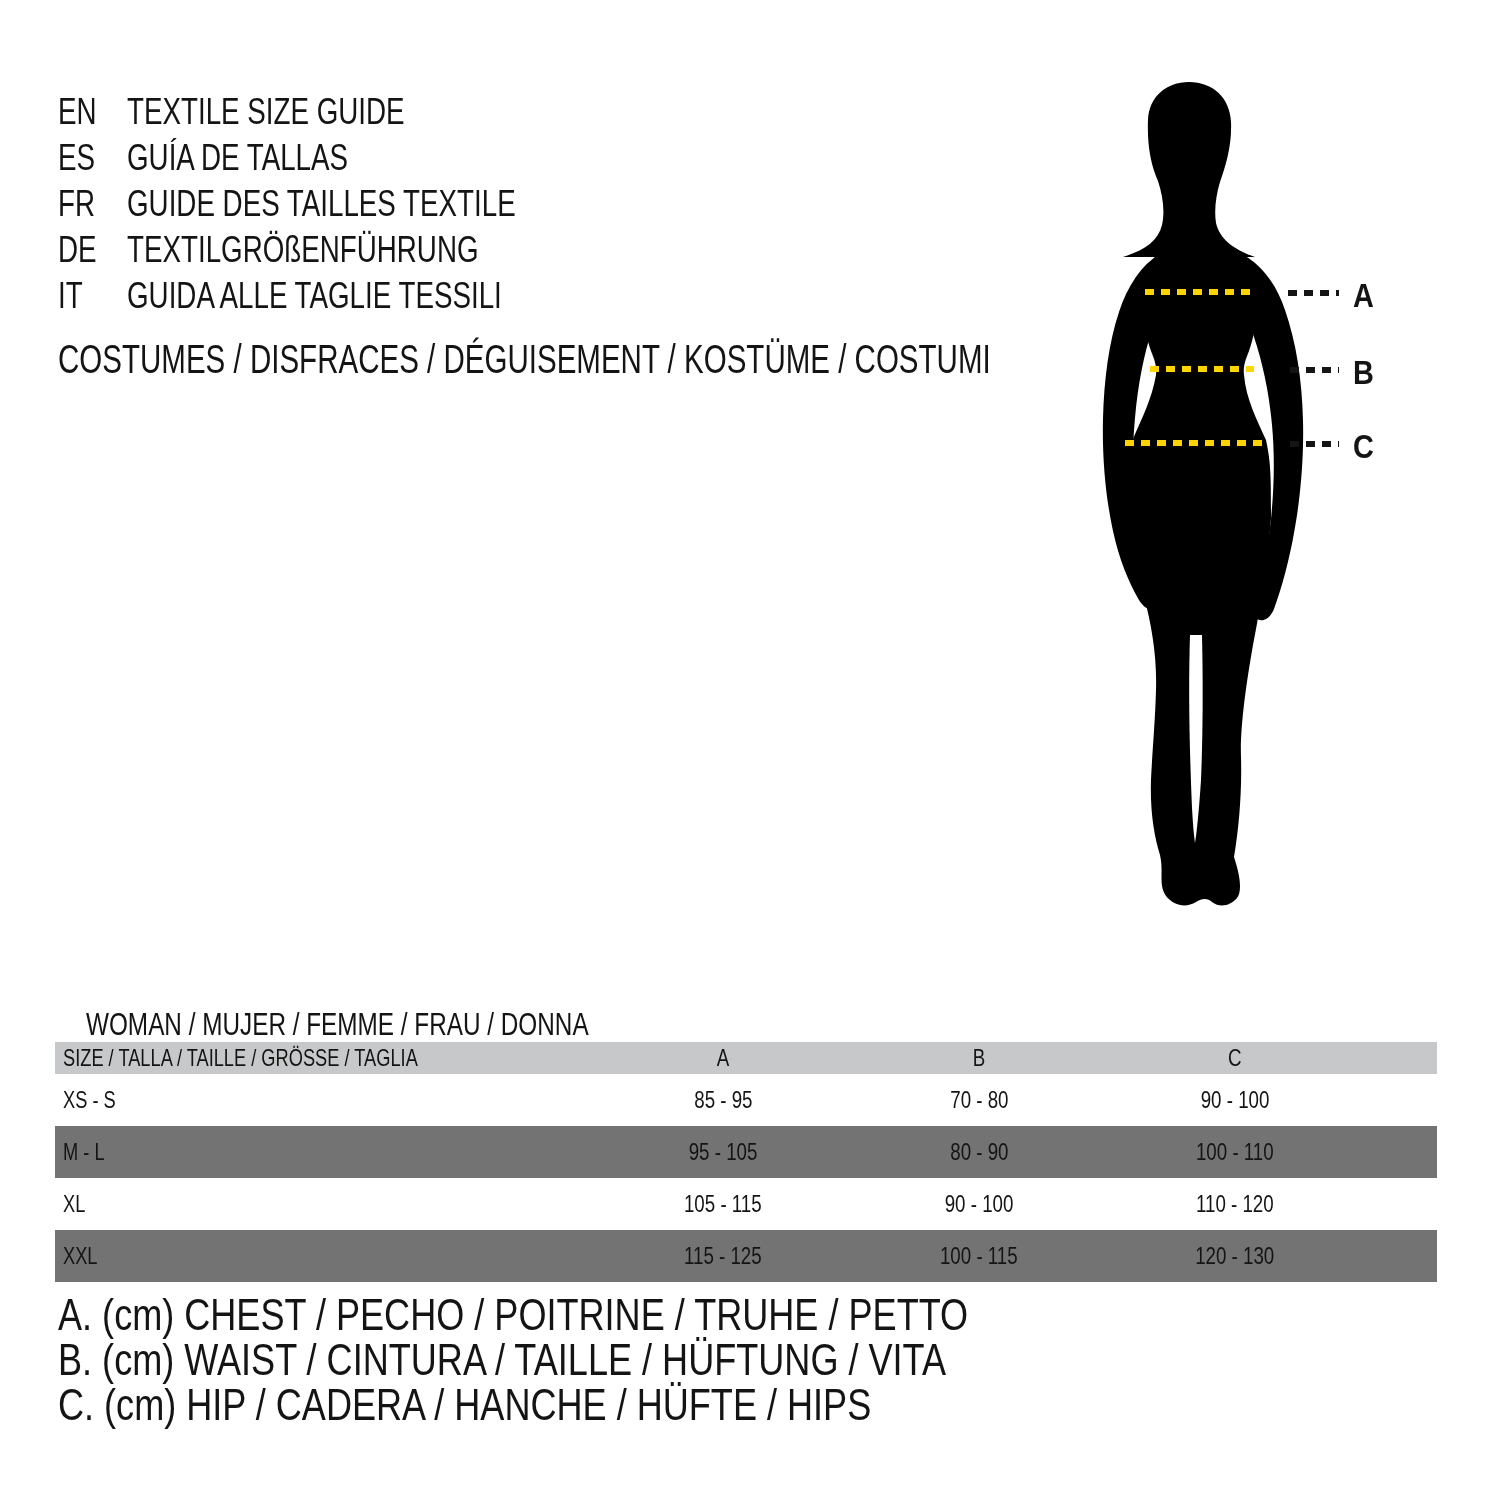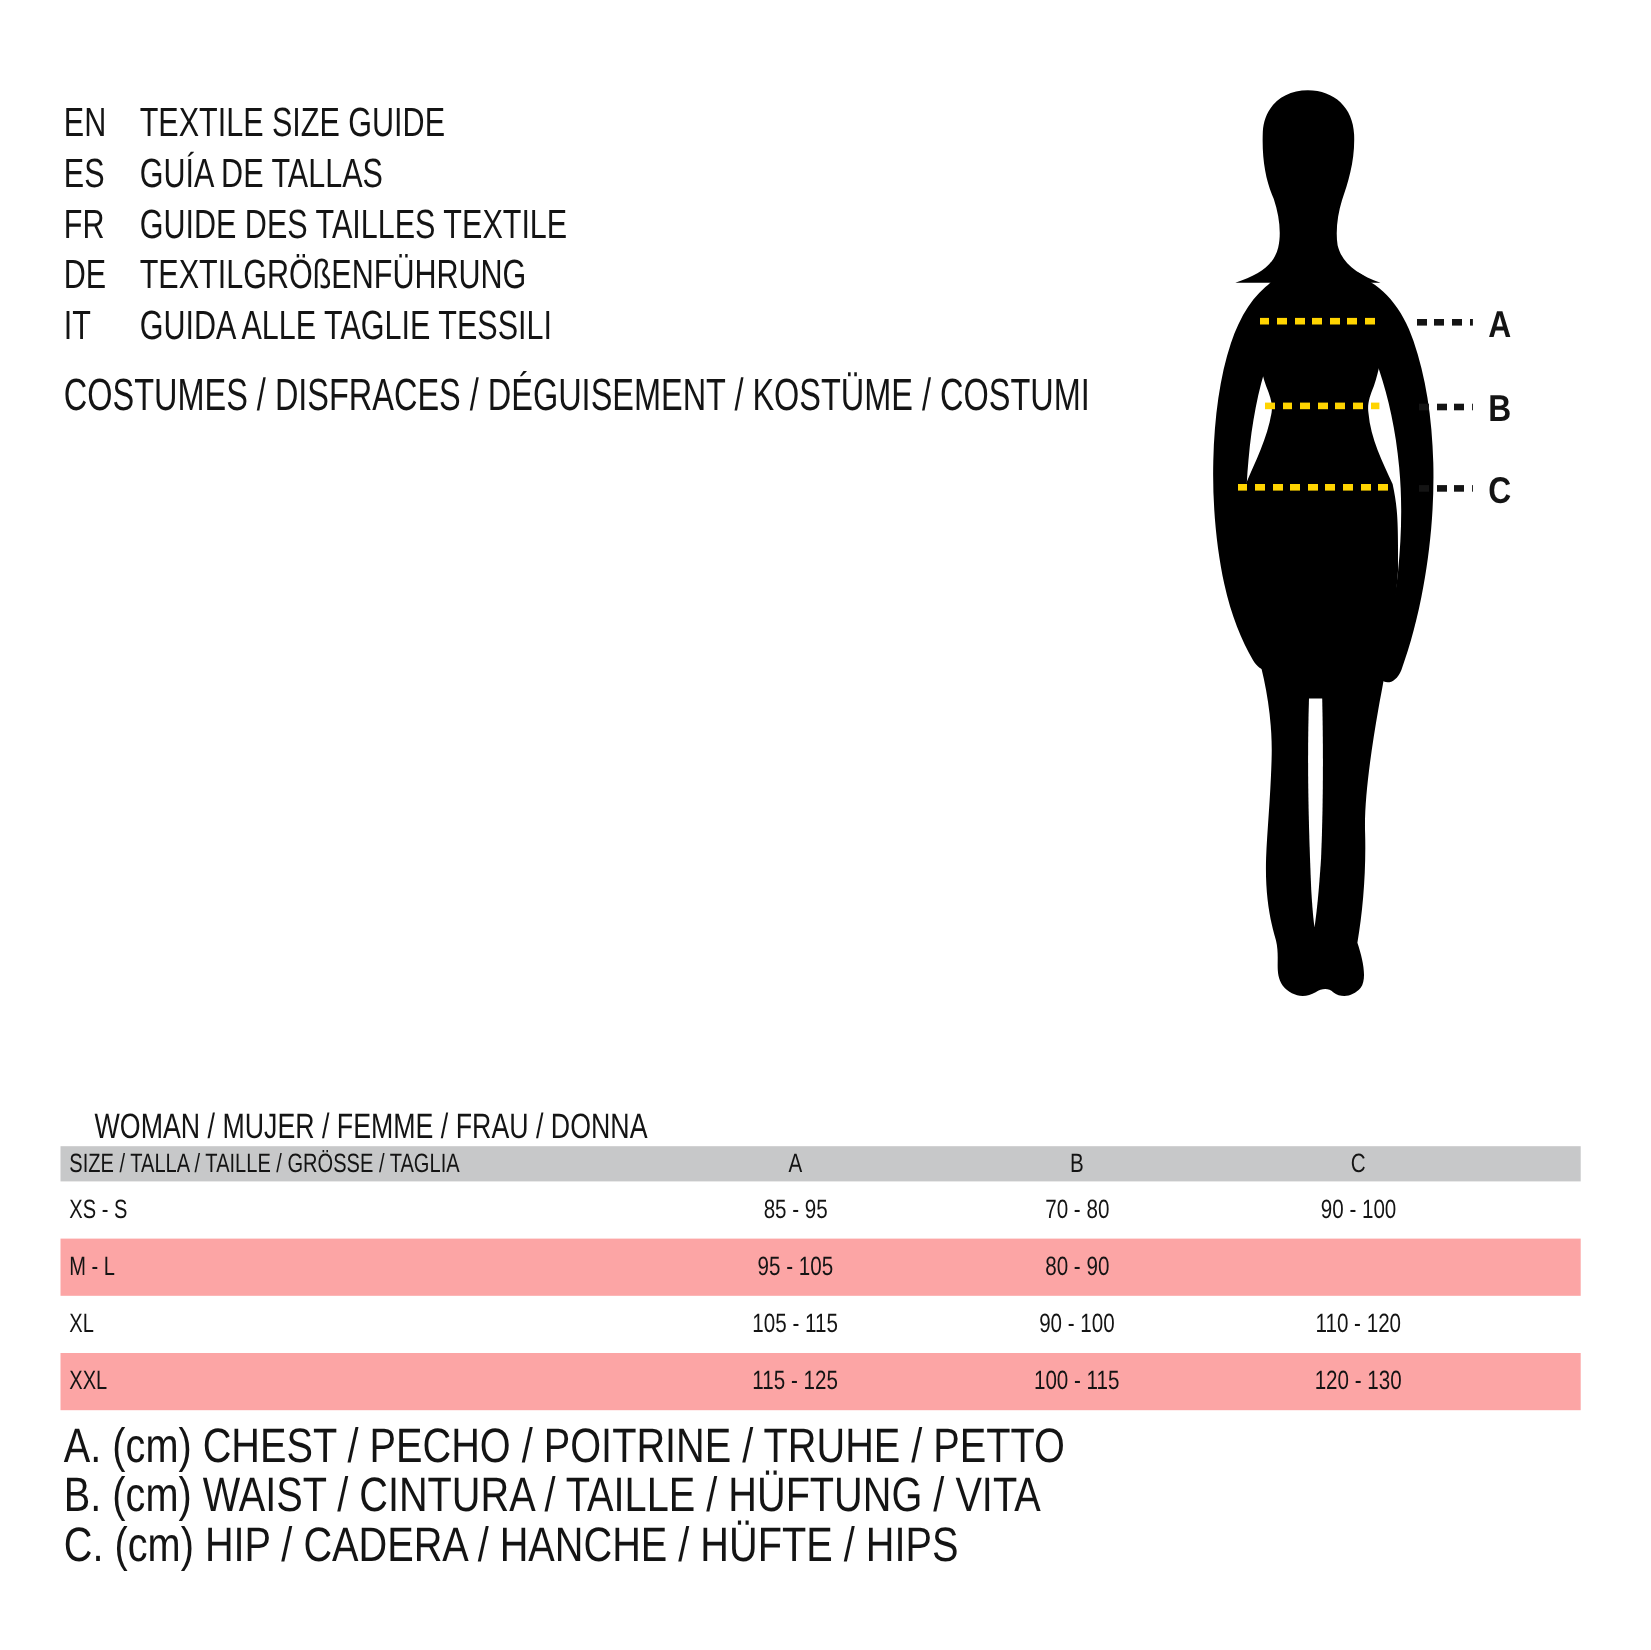--- a/index.html
+++ b/index.html
@@ -40,21 +40,21 @@
 
   
   .woman{position:absolute;left:70px;top:990px;margin:16px;font-size:32px;font-weight:400;}
   .woman .cx{transform:scaleX(0.76);}
 
   
   .size-table{position:absolute;left:55px;top:1042px;width:1382px;font-size:24px;}
   .t-row{display:grid;grid-template-columns:540px 256px 256px 256px auto;align-items:center;}
   .t-head{height:32px;background:#c7c8c9;}
   .t-data{height:52px;}
-  .t-strip{background:#fca5a5;}
+  .t-strip{background:#737373;}
   .t-size{padding-left:8px;}
   .t-size .cx{transform:scaleX(0.76);}
   .t-val{text-align:center;}
   .t-val .cx-c{transform:scaleX(0.78);}
 
   
   .legend{position:absolute;left:58px;top:1292px;}
   .legend-line{height:45px;display:flex;align-items:center;font-size:44px;}
   .legend-line .cx{transform:scaleX(0.82);}
 </style>
@@ -164,20 +164,21 @@
       <div class="t-size"><span class="cx">XS - S</span></div>
       <div class="t-val"><span class="cx-c">85 - 95</span></div>
       <div class="t-val"><span class="cx-c">70 - 80</span></div>
       <div class="t-val"><span class="cx-c">90 - 100</span></div>
       <div></div>
     </div>
     <div class="t-row t-data t-strip">
       <div class="t-size"><span class="cx">M - L</span></div>
       <div class="t-val"><span class="cx-c">95 - 105</span></div>
       <div class="t-val"><span class="cx-c">80 - 90</span></div>
+      <div class="t-val"><span class="cx-c">100 - 110</span></div>
       <div></div>
     </div>
     <div class="t-row t-data">
       <div class="t-size"><span class="cx">XL</span></div>
       <div class="t-val"><span class="cx-c">105 - 115</span></div>
       <div class="t-val"><span class="cx-c">90 - 100</span></div>
       <div class="t-val"><span class="cx-c">110 - 120</span></div>
       <div></div>
     </div>
     <div class="t-row t-data t-strip">

